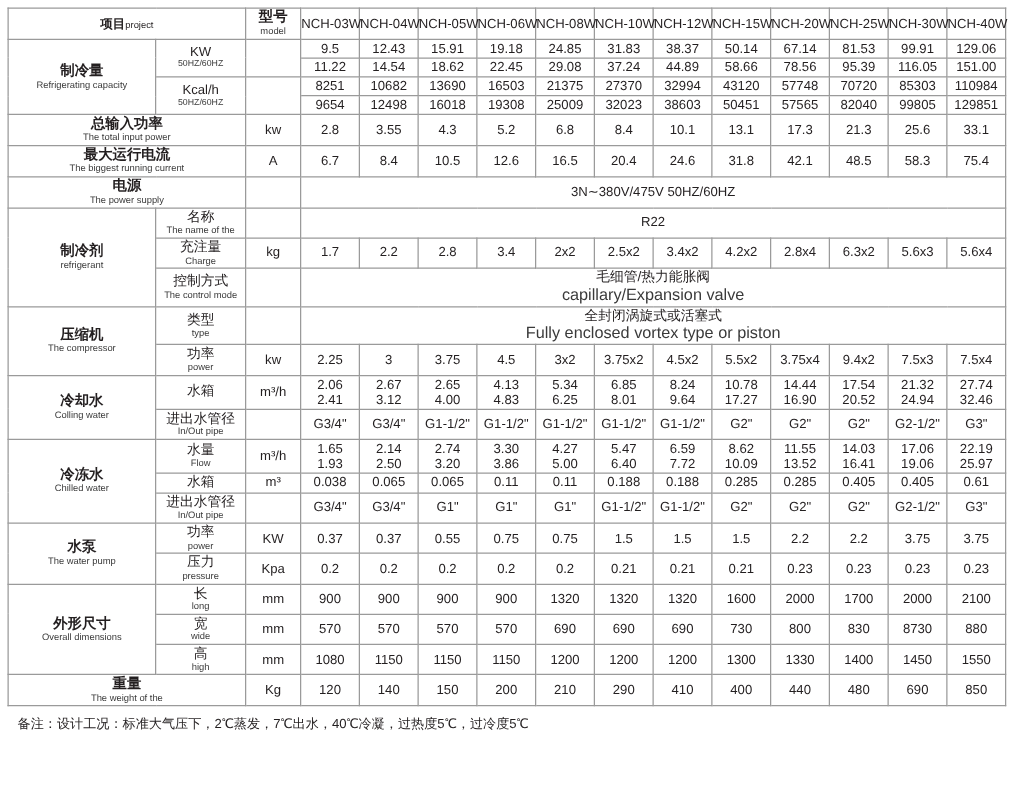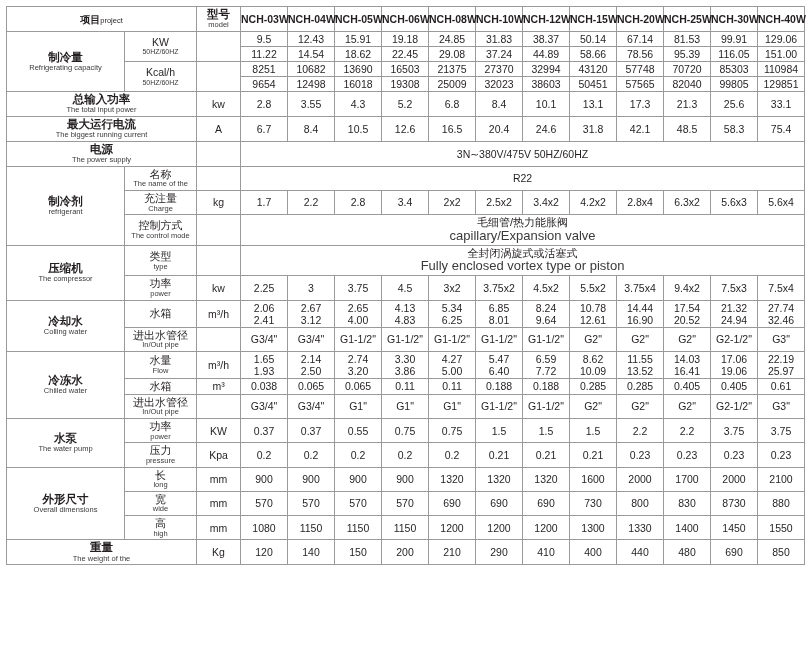--- a/index.html
+++ b/index.html
@@ -25,21 +25,21 @@
     vertical-align: middle;
     font-size: 10.5px;
     line-height: 1.15;
     padding: 1px 0;
     white-space: nowrap;
   }
   .cn { font-size: 11px; }
   .cn-b { font-size: 11.5px; font-weight: bold; }
   .en { font-size: 7.5px; color: #3a3a3a; display:block; }
   .hdr { font-size: 10px; font-weight: bold; }
-  .model { font-size: 11px; font-weight: bold; line-height: 1.2; }
+  .model { font-size: 11px; font-weight: normal; line-height: 1.2; }
   .unit { font-size: 10.5px; }
   .sub { font-size: 7px; color:#3a3a3a; display:block; }
   .val { font-size: 10.5px; }
   .two-line { line-height: 1.35; margin-top: 20px; }
   .colLabel { width: 118px; }
   .colSub { width: 72px; }
   .colUnit { width: 44px; }
   .dataCell { width: 47px; }
   .note {
     font-size: 10.5px;
@@ -294,21 +294,21 @@
       <span class="cn">水箱</span>
     </td>
     <td class="unit">m³/h</td>
     <td class="val two-line"><span>2.06</span><br><span>2.41</span></td>
     <td class="val two-line"><span>2.67</span><br><span>3.12</span></td>
     <td class="val two-line"><span>2.65</span><br><span>4.00</span></td>
     <td class="val two-line"><span>4.13</span><br><span>4.83</span></td>
     <td class="val two-line"><span>5.34</span><br><span>6.25</span></td>
     <td class="val two-line"><span>6.85</span><br><span>8.01</span></td>
     <td class="val two-line"><span>8.24</span><br><span>9.64</span></td>
-    <td class="val two-line"><span>10.78</span><br><span>12.61</span></td>
+    <td class="val two-line"><span>10.78</span><br><span>17.27</span></td>
     <td class="val two-line"><span>14.44</span><br><span>16.90</span></td>
     <td class="val two-line"><span>17.54</span><br><span>20.52</span></td>
     <td class="val two-line"><span>21.32</span><br><span>24.94</span></td>
     <td class="val two-line"><span>27.74</span><br><span>32.46</span></td>
   </tr>
   <tr>
     <td>
       <span class="cn">进出水管径</span><span class="en">In/Out pipe</span>
     </td>
     <td></td>
@@ -500,13 +500,14 @@
     <td class="val">410</td>
     <td class="val">400</td>
     <td class="val">440</td>
     <td class="val">480</td>
     <td class="val">690</td>
     <td class="val">850</td>
   </tr>
 </tbody>
     </table>
 
+<div class="note">备注：设计工况：标准大气压下，2℃蒸发，7℃出水，40℃冷凝，过热度5℃，过冷度5℃</div>
 </div>
 
 </body></html>

